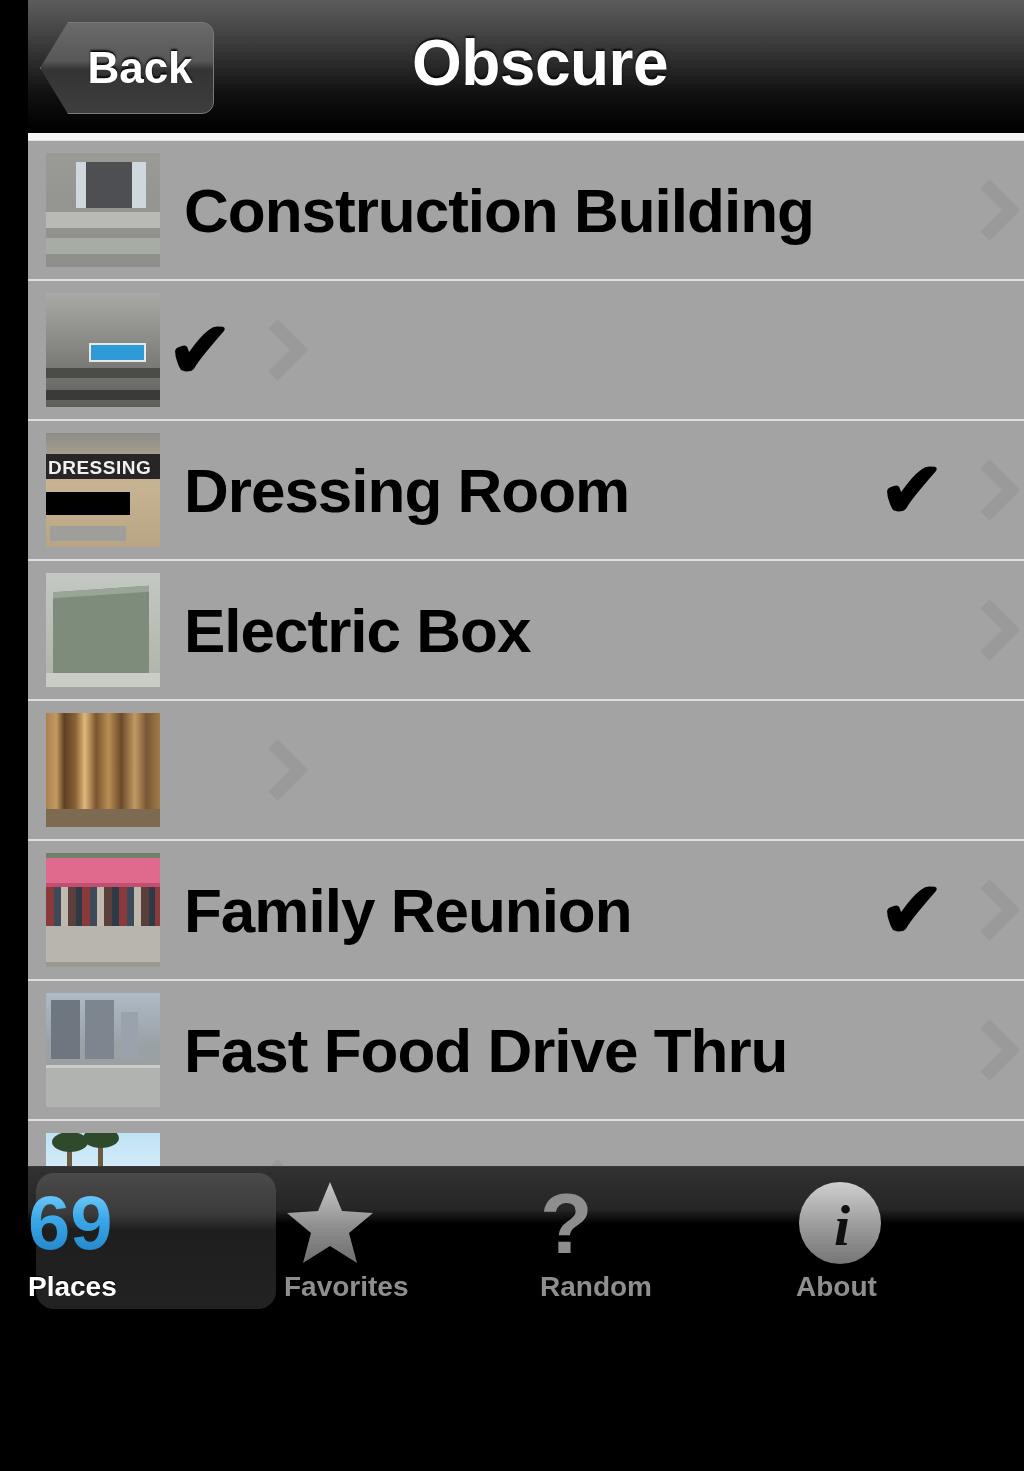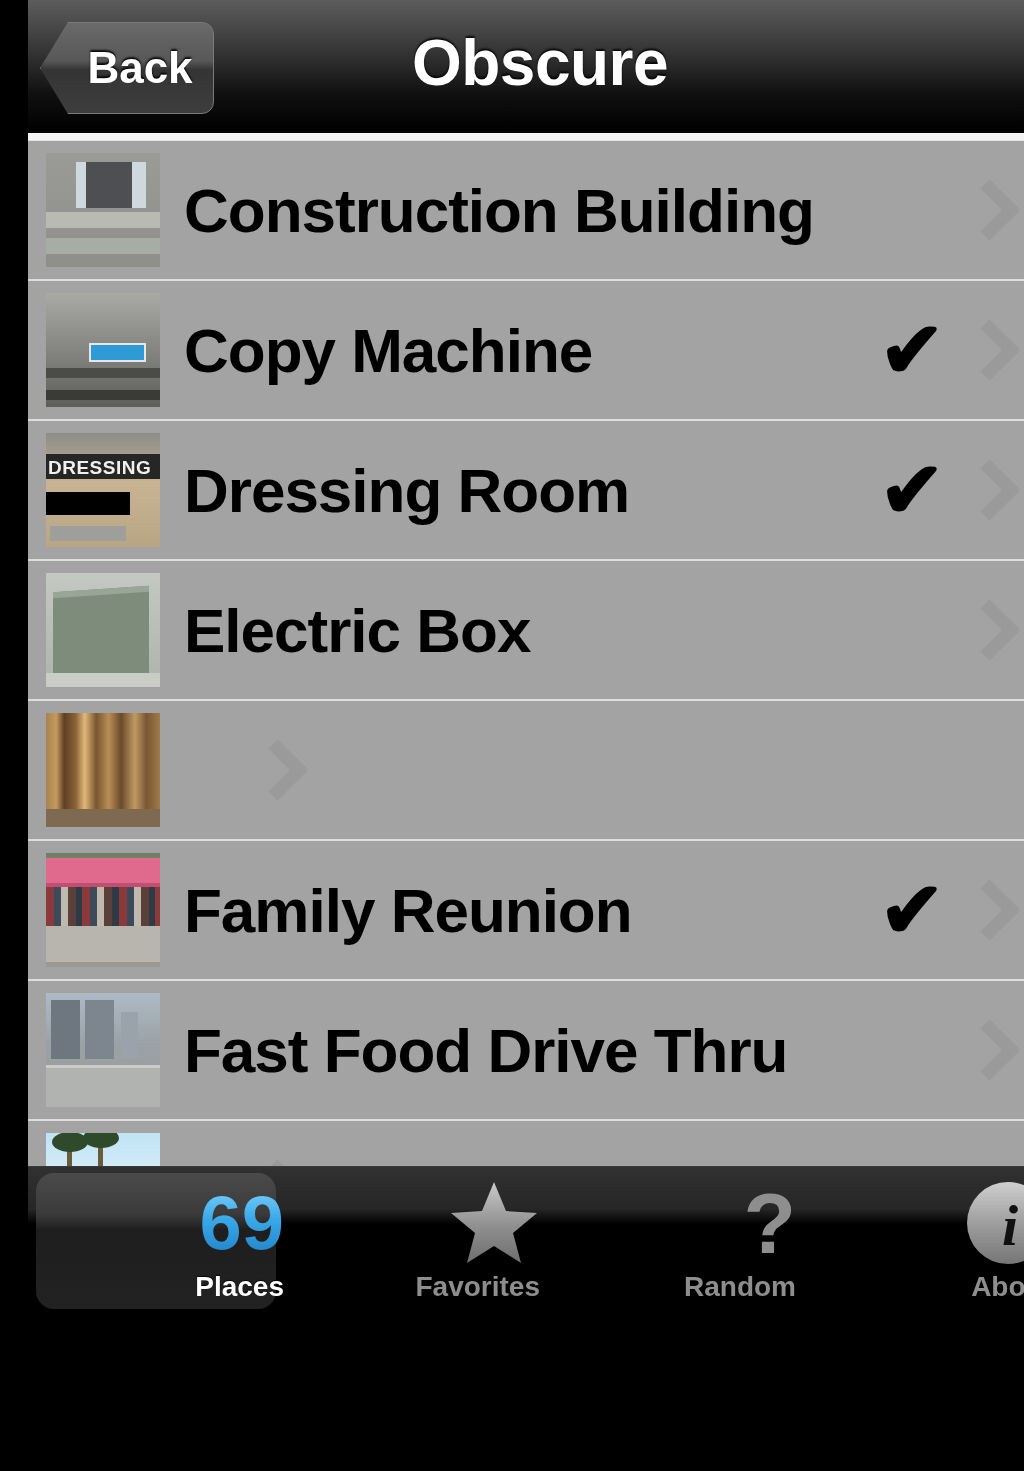--- a/index.html
+++ b/index.html
@@ -165,21 +165,21 @@
     display: flex;
     z-index: 30;
     border-top: 1px solid #3a3a3a;
   }
 
   .tab {
     flex: 1 1 0;
     position: relative;
     display: flex;
     flex-direction: column;
-    align-items: flex-end;
+    align-items: flex-start;
     justify-content: flex-end;
     padding-bottom: 14px;
   }
 
   .tab-inner {
     position: absolute;
     left: 8px; right: 8px; top: 6px; bottom: 8px;
     border-radius: 18px;
   }
   .tab.active .tab-inner {
@@ -341,21 +341,20 @@
       <div class="check empty">✔</div>
       <div class="chevron">
         <svg width="46" height="64" viewBox="0 0 46 64">
             <path d="M10 6 L36 32 L10 58" fill="none" stroke="#9a9a9a" stroke-width="13" stroke-linecap="butt" stroke-linejoin="miter"></path>
           </svg>
       </div>
     </div>
 
     <div class="row">
       <div class="thumb t-copier"></div>
-      <div class="row-title">Copy Machine</div>
       <div class="check">✔</div>
       <div class="chevron">
         <svg width="46" height="64" viewBox="0 0 46 64">
             <path d="M10 6 L36 32 L10 58" fill="none" stroke="#9a9a9a" stroke-width="13"></path>
           </svg>
       </div>
     </div>
 
     <div class="row">
       <div class="thumb t-dressing">

